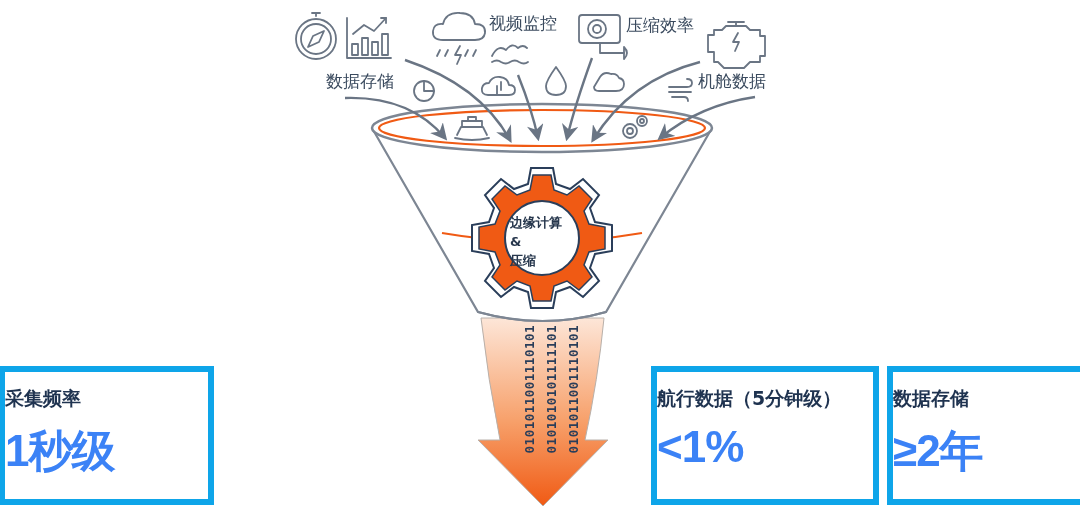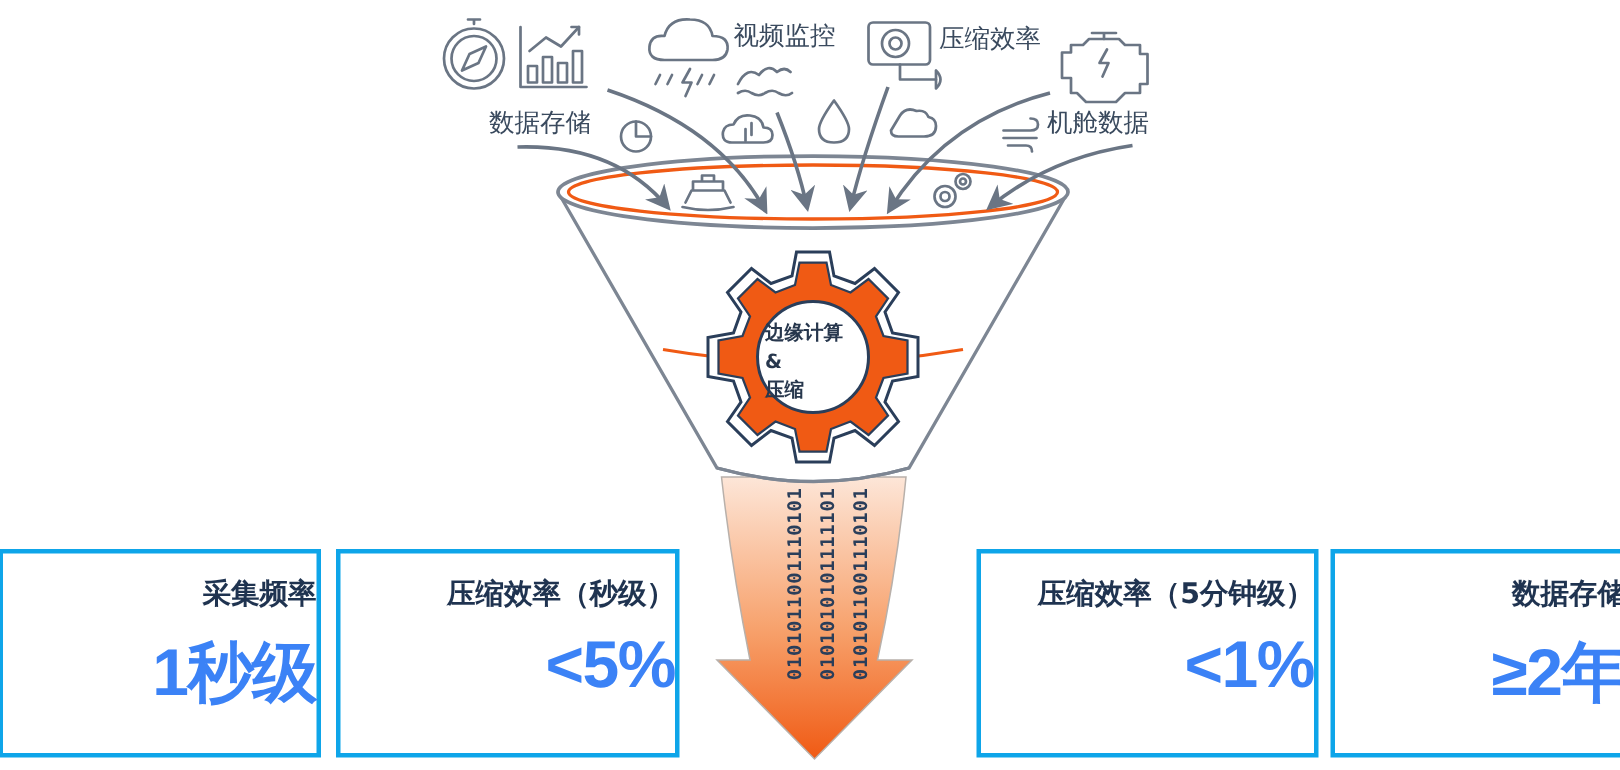--- a/index.html
+++ b/index.html
@@ -3,21 +3,21 @@
 <meta charset="utf-8">
 <style>
   html, body { margin:0; padding:0; background:#ffffff; }
   body { width:1080px; height:513px; position:relative; overflow:hidden;
          font-family:"DejaVu Sans","Liberation Sans",sans-serif; }
   #stage { position:absolute; left:0; top:0; width:1080px; height:513px; }
   .label { position:absolute; color:#3a4a5e; font-size:17px; white-space:nowrap; }
   .gear-text { position:absolute; left:510px; top:213px; width:62px; 
                color:#27374d; font-size:13px; font-weight:bold; line-height:19px; }
   .stat { position:absolute; top:366px; height:139px; background:#fff;
-          border:3px solid #0ea5e9; box-sizing:border-box; text-align:right; }
+          border:6px solid #0ea5e9; box-sizing:border-box; text-align:left; }
   .stat .title { margin-top:14px; font-size:19px; font-weight:bold; color:#1f3350; }
   .stat .value { margin-top:10px; font-size:44px; font-weight:bold; color:#3b82f6;
                  font-family:"Liberation Sans","DejaVu Sans",sans-serif; letter-spacing:-1px; }
   .binary { position:absolute; font-family:"DejaVu Sans Mono","Liberation Mono",monospace;
             font-weight:bold; font-size:12.5px; color:#2a3e5a; writing-mode:vertical-rl;
             transform:rotate(180deg); letter-spacing:0.5px; }
 </style>
 </head>
 <body>
 
@@ -140,25 +140,21 @@
   </div>
 
   <div class="binary" style="left:522px;top:325px">0101011001110101</div>
   <div class="binary" style="left:544px;top:325px">0101010101111101</div>
   <div class="binary" style="left:566px;top:325px">0101011001110101</div>
 
   <div class="stat" style="left:-1px;width:215px">
     <div class="title">采集频率</div>
     <div class="value">1秒级</div>
   </div>
-  <div class="stat" style="left:224px;width:229px">
-    <div class="title">压缩效率（秒级）</div>
-    <div class="value">&lt;5%</div>
-  </div>
   <div class="stat" style="left:651px;width:228px">
-    <div class="title">压缩效率（5分钟级）</div>
+    <div class="title">航行数据（5分钟级）</div>
     <div class="value">&lt;1%</div>
   </div>
   <div class="stat" style="left:887px;width:200px">
     <div class="title">数据存储</div>
     <div class="value">≥2年</div>
   </div>
 </div>
 
 </body></html>

